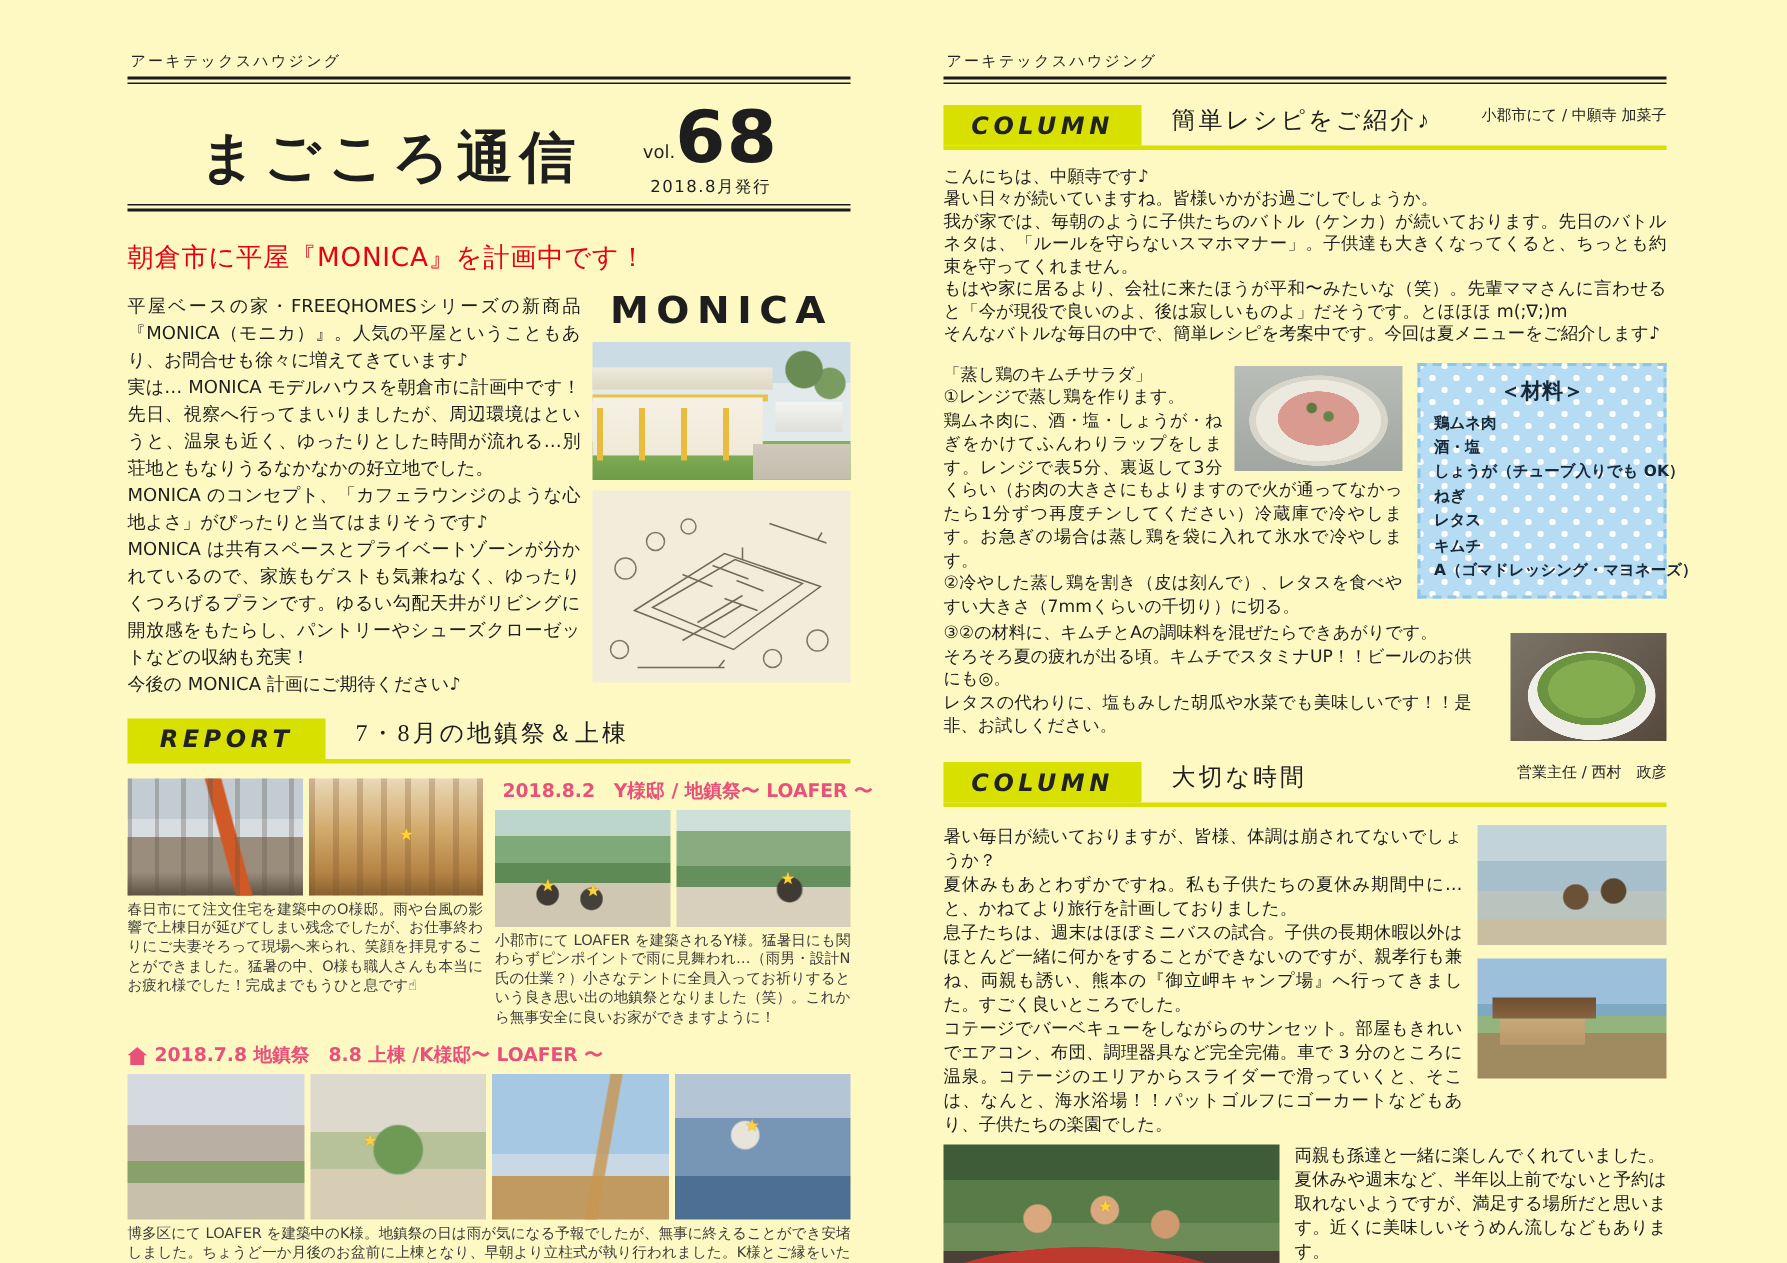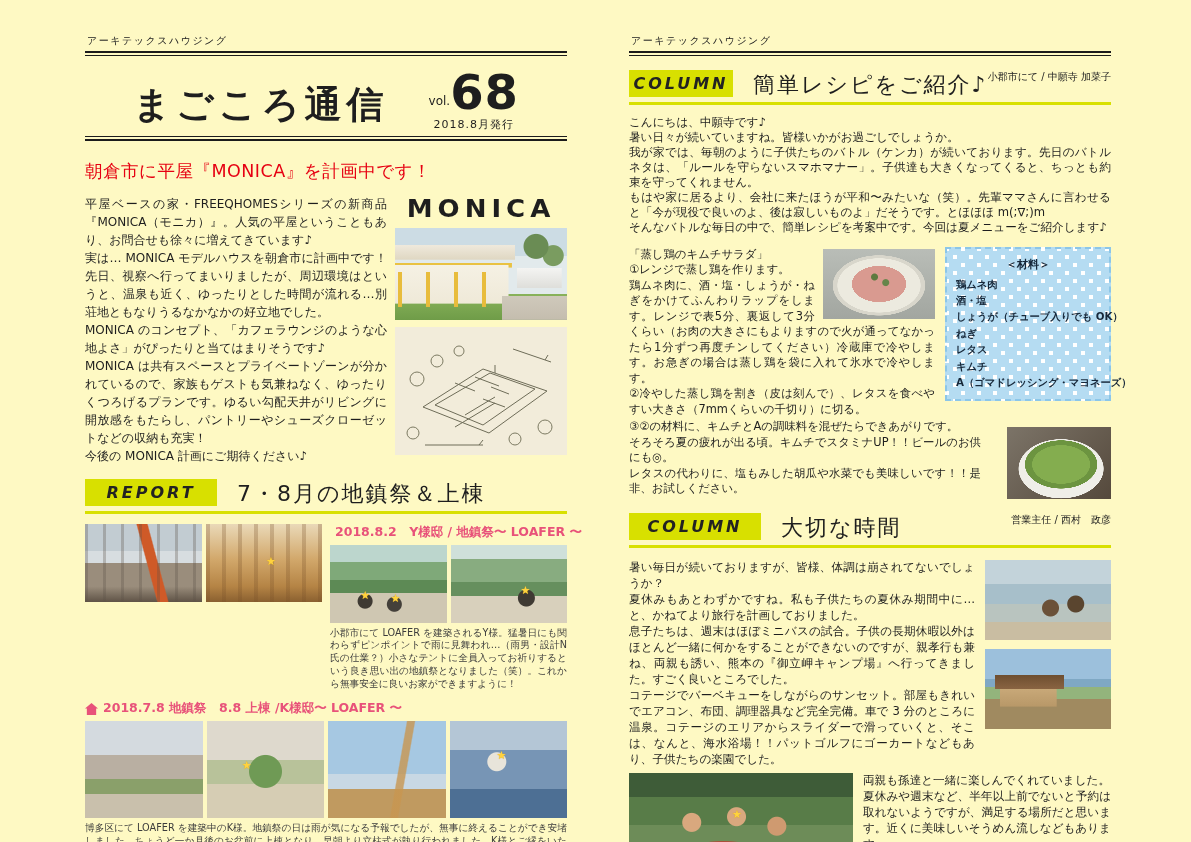--- a/index.html
+++ b/index.html
@@ -30,21 +30,21 @@
   .article-text p{margin:0;}
   .article-media{position:absolute;right:0;top:-2px;width:172px;}
   .monica-logo{font-size:26px;font-weight:800;letter-spacing:5px;text-align:center;margin:0 0 5px;transform:scaleY(.95);}
 
   .ph{position:relative;overflow:hidden;background:#cccccc;}
 
   
   .banner{display:flex;align-items:flex-start;border-bottom:3px solid #d8e000;margin-top:14px;}
   .badge{background:#d8e000;width:132px;text-align:center;font-size:16px;font-weight:700;
          font-style:italic;letter-spacing:3px;padding:4px 0;color:#222;}
-  .banner-title{font-size:22px;letter-spacing:2px;margin-left:20px;padding-bottom:2px;white-space:nowrap;}
+  .banner-title{font-size:16px;letter-spacing:2px;margin-left:20px;padding-bottom:2px;white-space:nowrap;font-family:Liberation Serif, serif;}
   .banner-author{margin-left:auto;font-size:10px;color:#222;padding-bottom:4px;white-space:nowrap;}
 
   
   .events-row{display:flex;gap:8px;margin-top:10px;}
   .event{flex:1;min-width:0;}
   .event-caption{display:flex;align-items:center;gap:5px;color:#e8527a;font-size:12.5px;
                  font-weight:700;margin-bottom:4px;white-space:nowrap;}
   .event-photos{display:flex;gap:4px;}
   .event-photos .ph{flex:1;height:78px;}
   .event-desc{font-size:9.7px;line-height:1.33;color:#3c3c3c;text-align:justify;margin-top:4px;}
@@ -56,21 +56,21 @@
   .intro p{margin:0;}
   .recipe-flex{display:flex;margin-top:11px;}
   .recipe-text{width:306px;font-size:11.4px;line-height:1.36;text-align:justify;}
   .recipe-text p{margin:0;}
   .ph-meat{float:right;width:112px;height:70px;margin:2px 0 4px 8px;}
   .materials-col{width:166px;margin-left:10px;}
   .materials-box{background-color:#b5dcf2;
      background-image:radial-gradient(#ffffff 2.2px,transparent 2.3px),radial-gradient(#ffffff 2.2px,transparent 2.3px);
      background-size:16px 16px;background-position:0 0,8px 8px;
      border:2px dashed #8cc6e8;padding:8px 9px;font-size:10.3px;font-weight:700;color:#17283a;}
-  .materials-title{text-align:center;font-size:11px;margin-bottom:4px;}
+  .materials-title{text-align:center;font-size:14px;margin-bottom:4px;}
   .materials-item{line-height:1.6;white-space:nowrap;}
   .recipe-bottom{display:flex;margin-top:2px;}
   .recipe-bottom-text{width:352px;font-size:11.4px;line-height:1.36;text-align:justify;}
   .recipe-bottom-text p{margin:0;}
   .ph-salad{width:104px;height:72px;margin-left:auto;margin-top:8px;}
 
   .col2-flex{display:flex;margin-top:12px;}
   .col2-text{flex:1;padding-right:10px;font-size:11.6px;line-height:1.38;text-align:justify;}
   .col2-text p{margin:0;}
   .col2-photos{width:126px;}
@@ -208,20 +208,21 @@
     </div>
 
     <div class="events-row">
       <div class="event">
         <div class="event-photos">
           <div class="ph ph-o1"></div>
           <div class="ph ph-o2">
               <span class="star" style="left:52%;top:42%;"></span>
             </div>
         </div>
+        <div class="event-desc">春日市にて注文住宅を建築中のO様邸。雨や台風の影響で上棟日が延びてしまい残念でしたが、お仕事終わりにご夫妻そろって現場へ来られ、笑顔を拝見することができました。猛暑の中、O様も職人さんも本当にお疲れ様でした！完成までもうひと息です☝</div>
       </div>
       <div class="event">
         <div class="event-caption">
           <svg width="13" height="12" viewBox="0 0 12 11">
               <path d="M6 0 L12 5 H10.3 V11 H1.7 V5 H0 Z" fill="#e8527a"></path>
             </svg>
           <span>2018.8.2　Y様邸 / 地鎮祭〜 LOAFER 〜</span>
         </div>
         <div class="event-photos">
           <div class="ph ph-y1">

